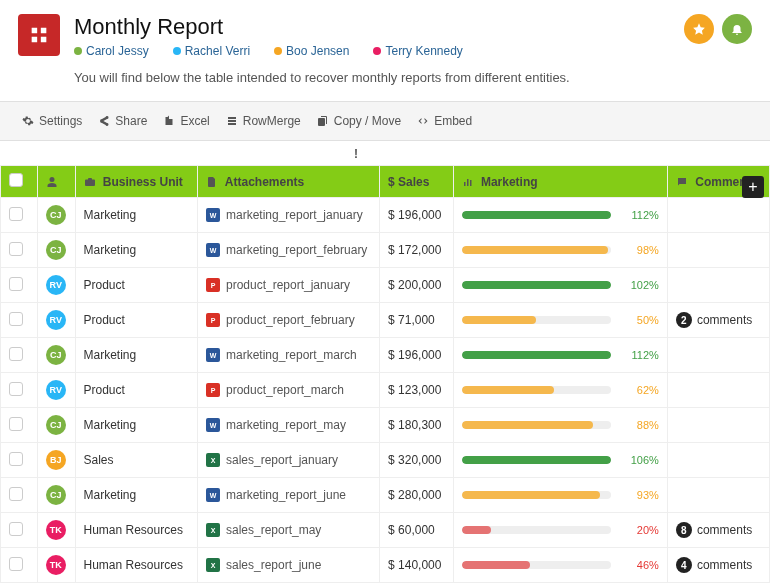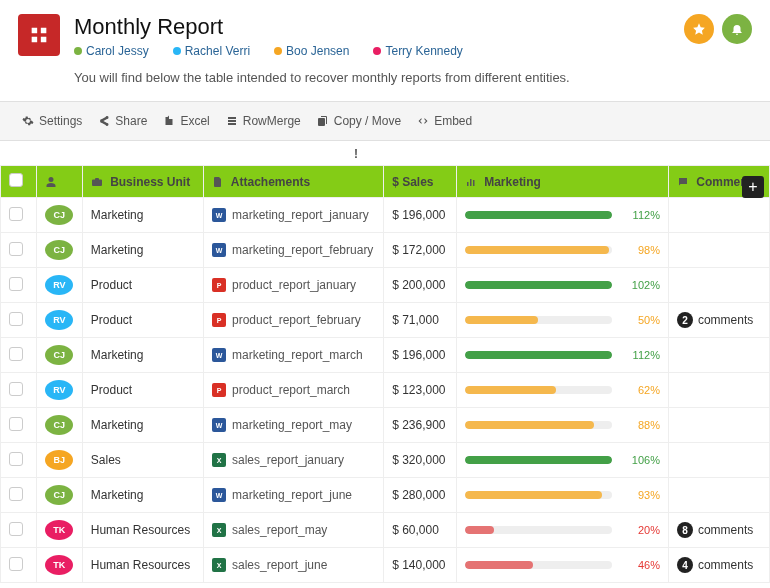--- a/index.html
+++ b/index.html
@@ -39,21 +39,21 @@
   .table th .ico, .table td .ico { width: 12px; height: 12px; vertical-align: middle; margin-right: 4px; fill: #555; }
   .col-check { width: 36px; text-align: center; }
   .col-avatar { width: 30px; text-align: center; }
   .col-bu { width: 120px; }
   .col-attach { width: 160px; }
   .col-actual { width: 72px; text-align: right; }
   .col-attain { width: 210px; }
   .col-comments { width: 100px; }
   
   .checkbox { width: 14px; height: 14px; border: 1px solid #ccc; border-radius: 3px; display: inline-block; background: #fff; cursor: pointer; }
-  .avatar { width: 28px; height: 20px; border-radius: 50%; display: inline-flex; align-items: center; justify-content: center; font-size: 9px; font-weight: 600; color: #fff; }
+  .avatar { width: 20px; height: 20px; border-radius: 50%; display: inline-flex; align-items: center; justify-content: center; font-size: 9px; font-weight: 600; color: #fff; }
   .file-ico { width: 14px; height: 14px; display: inline-flex; align-items: center; justify-content: center; border-radius: 2px; color: #fff; font-size: 7px; font-weight: bold; margin-right: 6px; vertical-align: middle; flex-shrink:0; }
   .file-w { background: #2b579a; }
   .file-p { background: #d93025; }
   .file-x { background: #217346; }
   .attach-cell { display:flex; align-items:center; color:#555;}
   
   .progress { flex:1; height: 8px; background: #eee; border-radius: 4px; overflow: hidden; }
   .progress-bar { height: 100%; border-radius: 4px; }
   .attain-cell { display: flex; align-items: center; gap: 8px; }
   .attain-pct { font-size: 11px; width: 40px; text-align: right; }
@@ -327,21 +327,21 @@
         <tr>
           <td class="col-check"><span class="checkbox"></span></td>
           <td class="col-avatar"><span class="avatar" style="background:#7cb342">CJ</span></td>
           <td>Marketing</td>
           <td>
             <div class="attach-cell">
               <span class="file-ico file-w">W</span>
               <span>marketing_report_may</span>
             </div>
           </td>
-          <td class="col-actual">$ 236,900</td>
+          <td class="col-actual">$ 180,300</td>
           <td>
             <div class="attain-cell bg-orange">
               <div class="progress">
                 <div class="progress-bar" style="width:88%"></div>
               </div>
               <span class="attain-pct c-orange">88%</span>
             </div>
           </td>
           <td></td>
         </tr>

